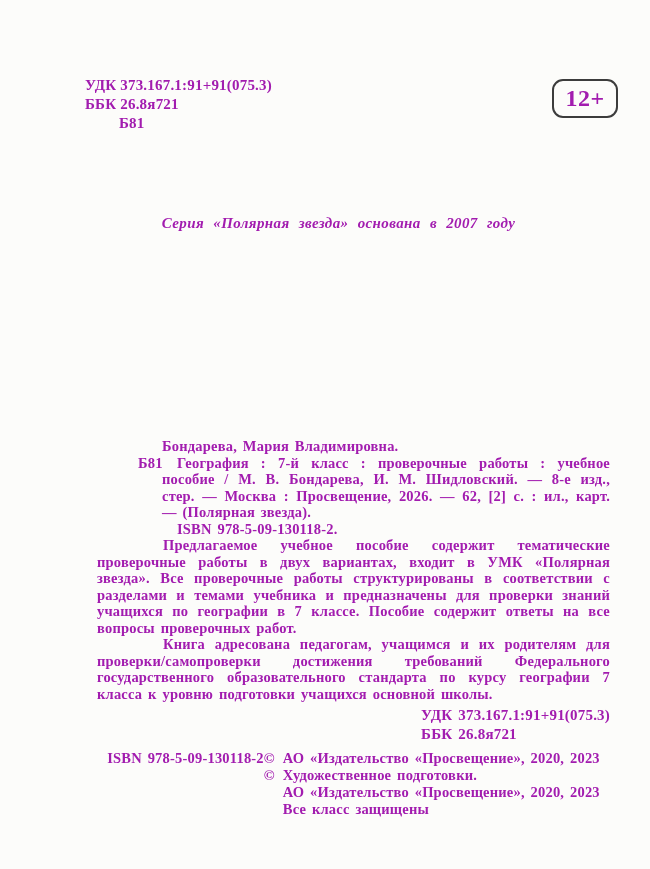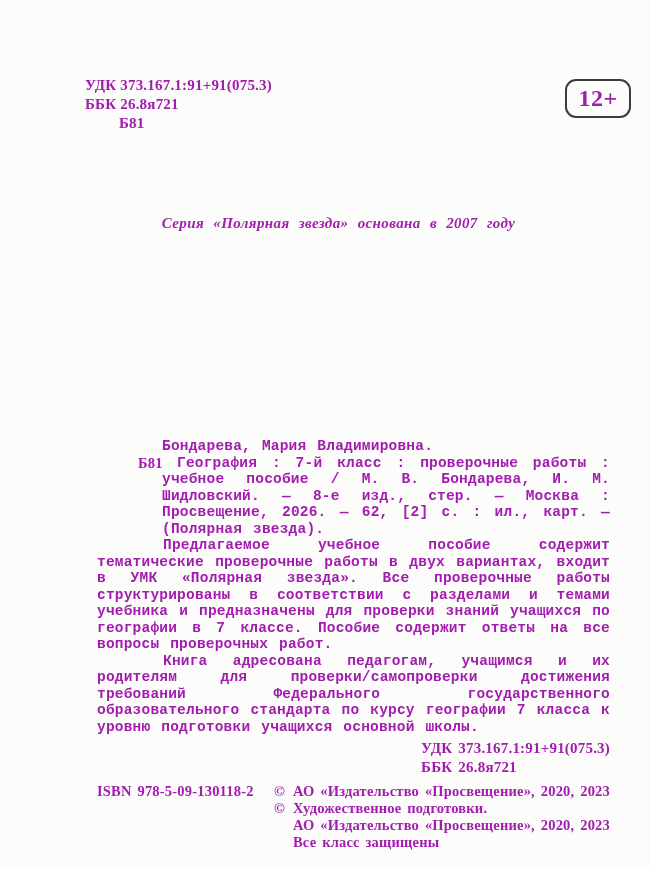--- a/index.html
+++ b/index.html
@@ -16,56 +16,56 @@
 
   
   .header-codes {
     position:absolute; left:85px; top:76px;
     font-size:15px; line-height:19px; letter-spacing:0.2px;
   }
   .header-codes .sign { padding-left:34px; }
 
   
   .age-badge {
-    position:absolute; left:565px; top:79px;
+    position:absolute; left:552px; top:79px;
     width:62px; height:35px;
     border:2px solid #3c3c3c; border-radius:11px;
     display:flex; align-items:center; justify-content:center;
     font-size:24px; letter-spacing:0.5px;
     background:#fcfcfa;
   }
 
   
   .series {
     position:absolute; left:82px; top:215px; width:513px;
     text-align:center; font-style:italic; font-weight:600;
     font-size:15px; word-spacing:5px; letter-spacing:0.4px;
   }
 
   
   .main {
     position:absolute; left:97px; top:438px; width:513px;
     font-size:14.5px; line-height:16.5px;
     text-align:justify; word-spacing:2px; letter-spacing:0.2px;
   }
-  .main p { margin:0;font-family:Liberation Mono, monospace; }
+  .main p { margin:0; }
 
   .card { margin-left:65px; position:relative; }
   .card-sign { position:absolute; left:-24px; top:16.5px; text-indent:0; }
   .card-desc { text-indent:15px; }
   .card-isbn { text-indent:15px; }
 
   .ann { text-indent:66px; }
 
   .bottom-codes {
     width:fit-content; margin:4px 0 0 auto;
     text-align:left; line-height:18.5px; font-size:15px;
   }
 
-  .footer { display:flex; justify-content:space-between; margin-top:7px; text-align:left; }
+  .footer { display:flex; justify-content:center; margin-top:7px; text-align:left; }
   .footer-isbn { font-size:14.5px; white-space:nowrap; }
   .copyright { line-height:17px; }
   .c-row { display:grid; grid-template-columns:19px auto; }
   .c-mark { text-align:left; }
 </style>
 </head>
 <body>
 
 <div class="page">
 
@@ -80,20 +80,21 @@
   </div>
 
   <div class="series">Серия «Полярная звезда» основана в 2007 году</div>
 
   <div class="main">
 
     <section class="card">
       <p class="card-author">Бондарева, Мария Владимировна.</p>
       <span class="card-sign">Б81</span>
       <p class="card-desc">География : 7-й класс : проверочные работы : учебное пособие / М. В. Бондарева, И. М. Шидловский. — 8-е изд., стер. — Москва : Просвещение, 2026. — 62, [2] с. : ил., карт. — (Полярная звезда).</p>
+      <p class="card-isbn">ISBN 978-5-09-130118-2.</p>
     </section>
 
     <section>
       <p class="ann">Предлагаемое учебное пособие содержит тематические проверочные работы в двух вариантах, входит в УМК «Полярная звезда». Все проверочные работы структурированы в соответствии с разделами и темами учебника и предназначены для проверки знаний учащихся по географии в 7 классе. Пособие содержит ответы на все вопросы проверочных работ.</p>
       <p class="ann">Книга адресована педагогам, учащимся и их родителям для проверки/самопроверки достижения требований Федерального государственного образовательного стандарта по курсу географии 7 класса к уровню подготовки учащихся основной школы.</p>
     </section>
 
     <div class="bottom-codes">
       <div>УДК 373.167.1:91+91(075.3)</div>
       <div>ББК 26.8я721</div>

